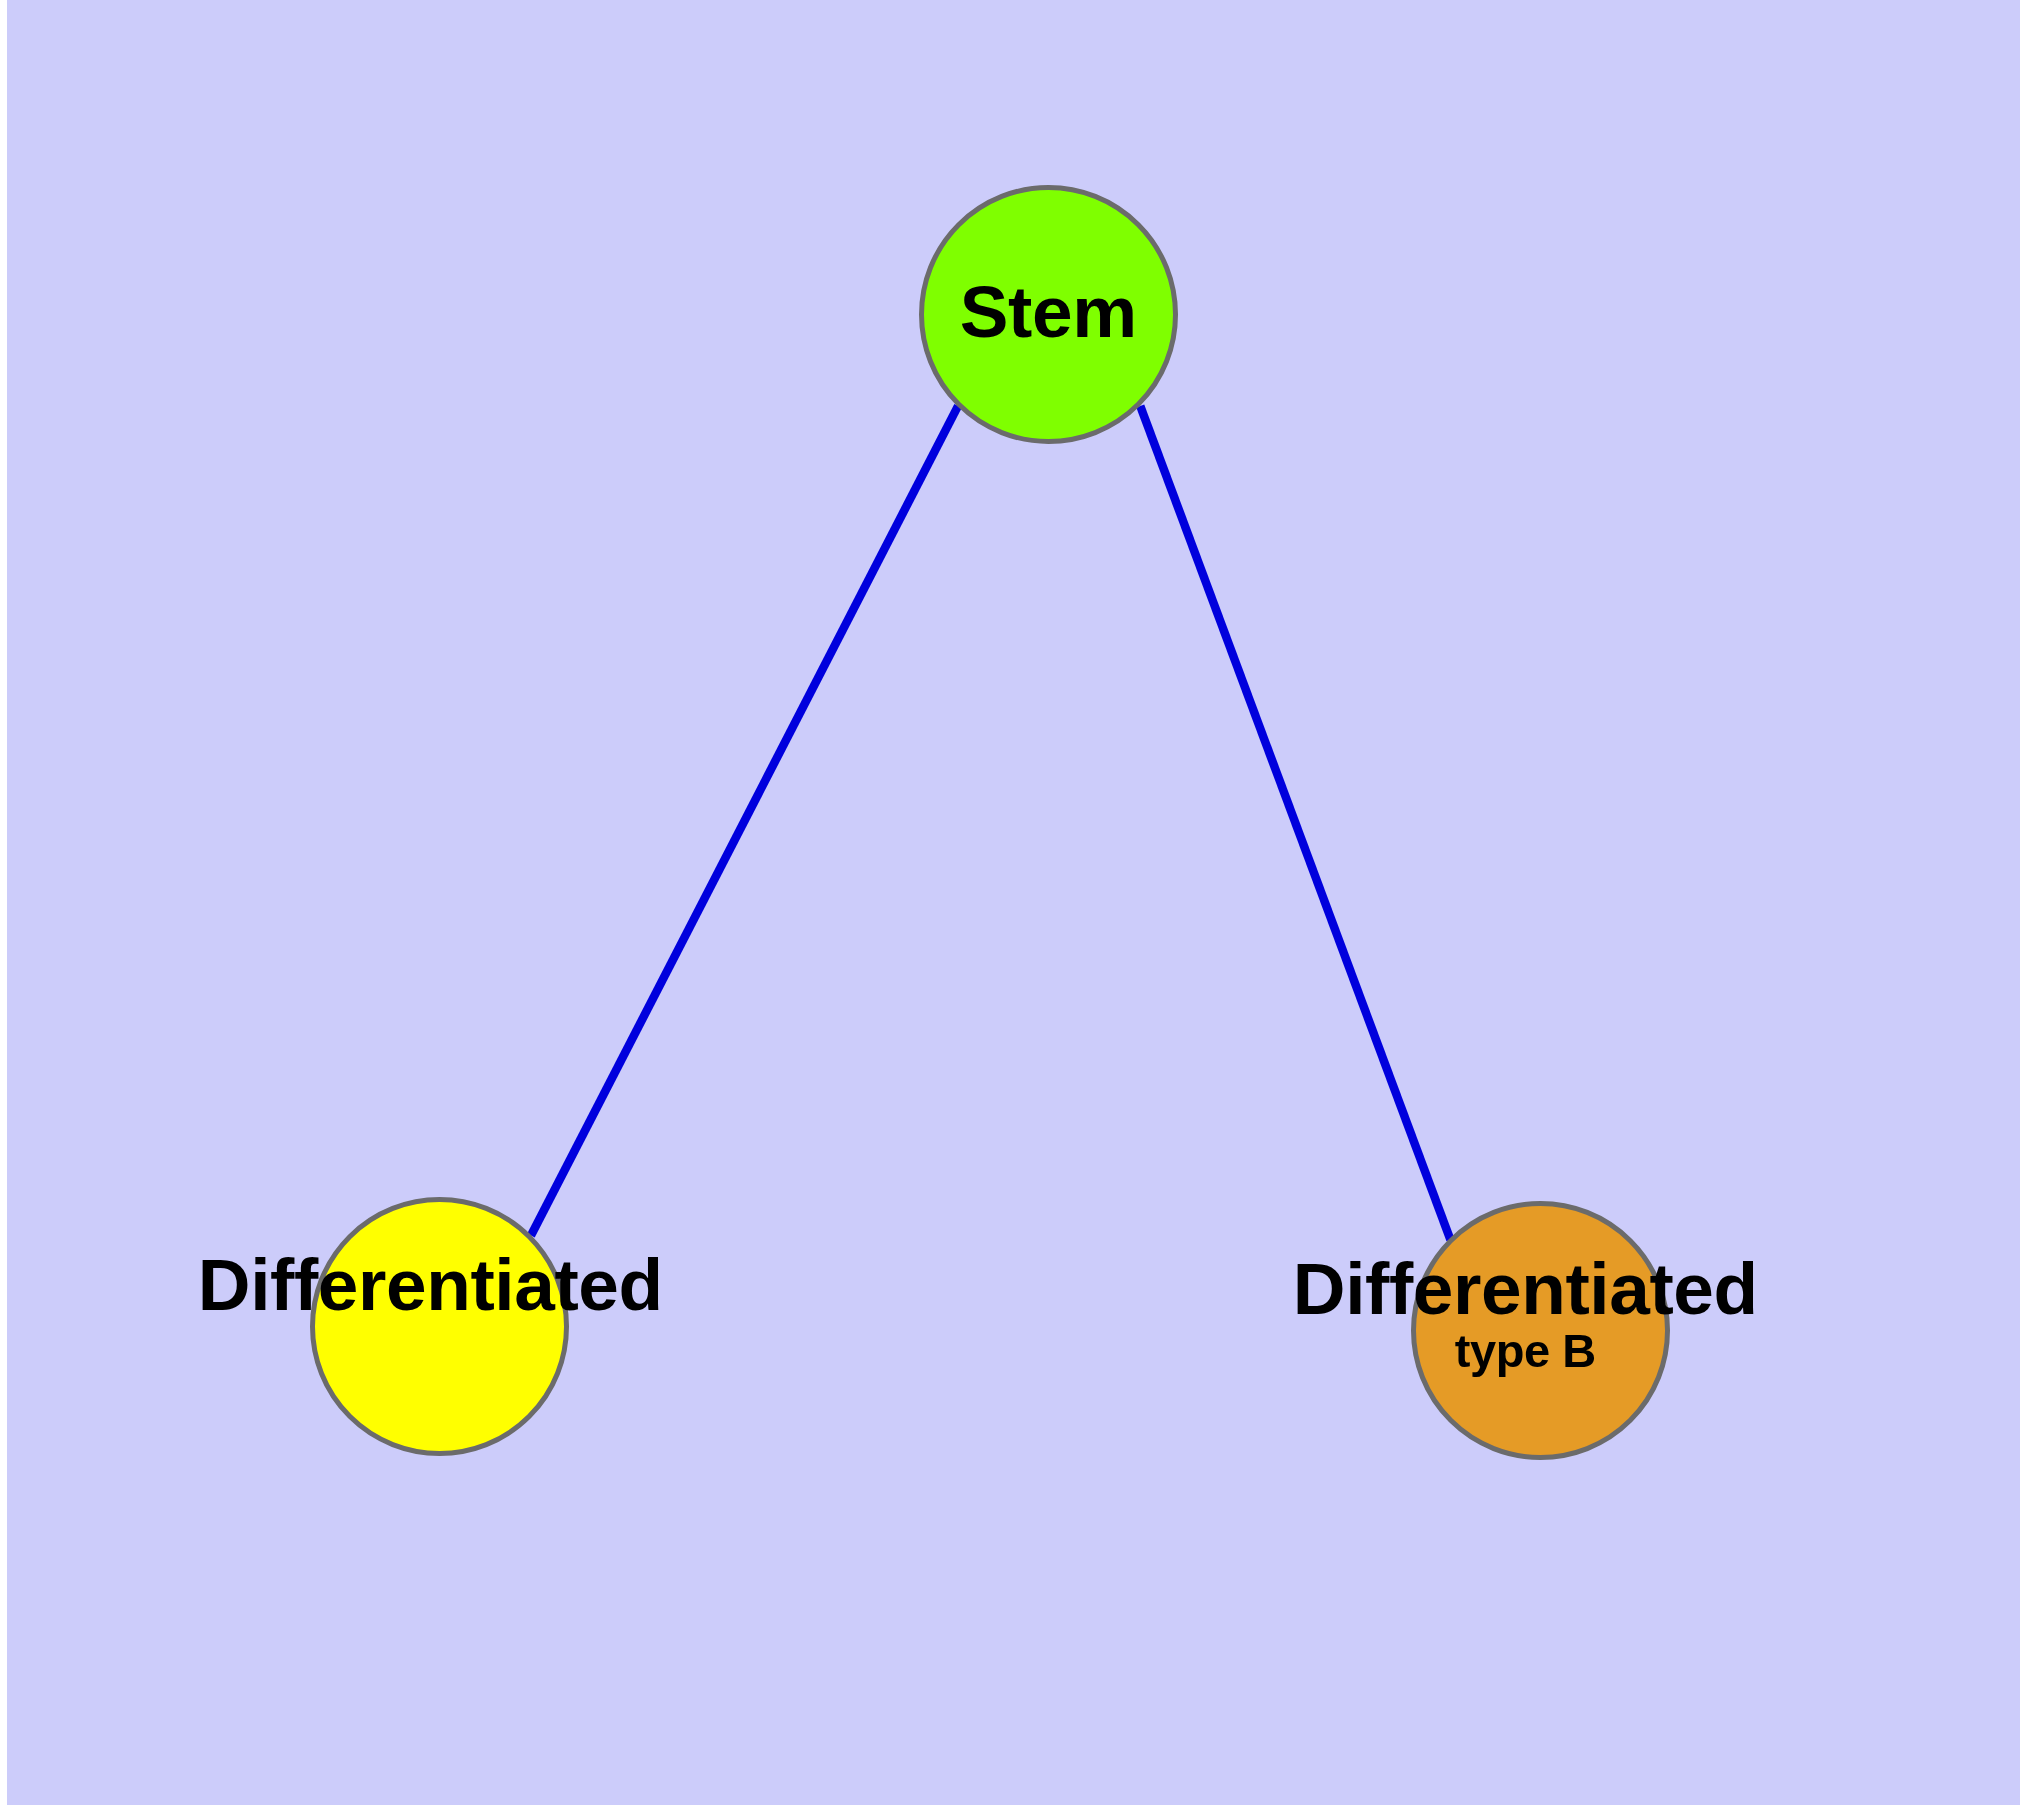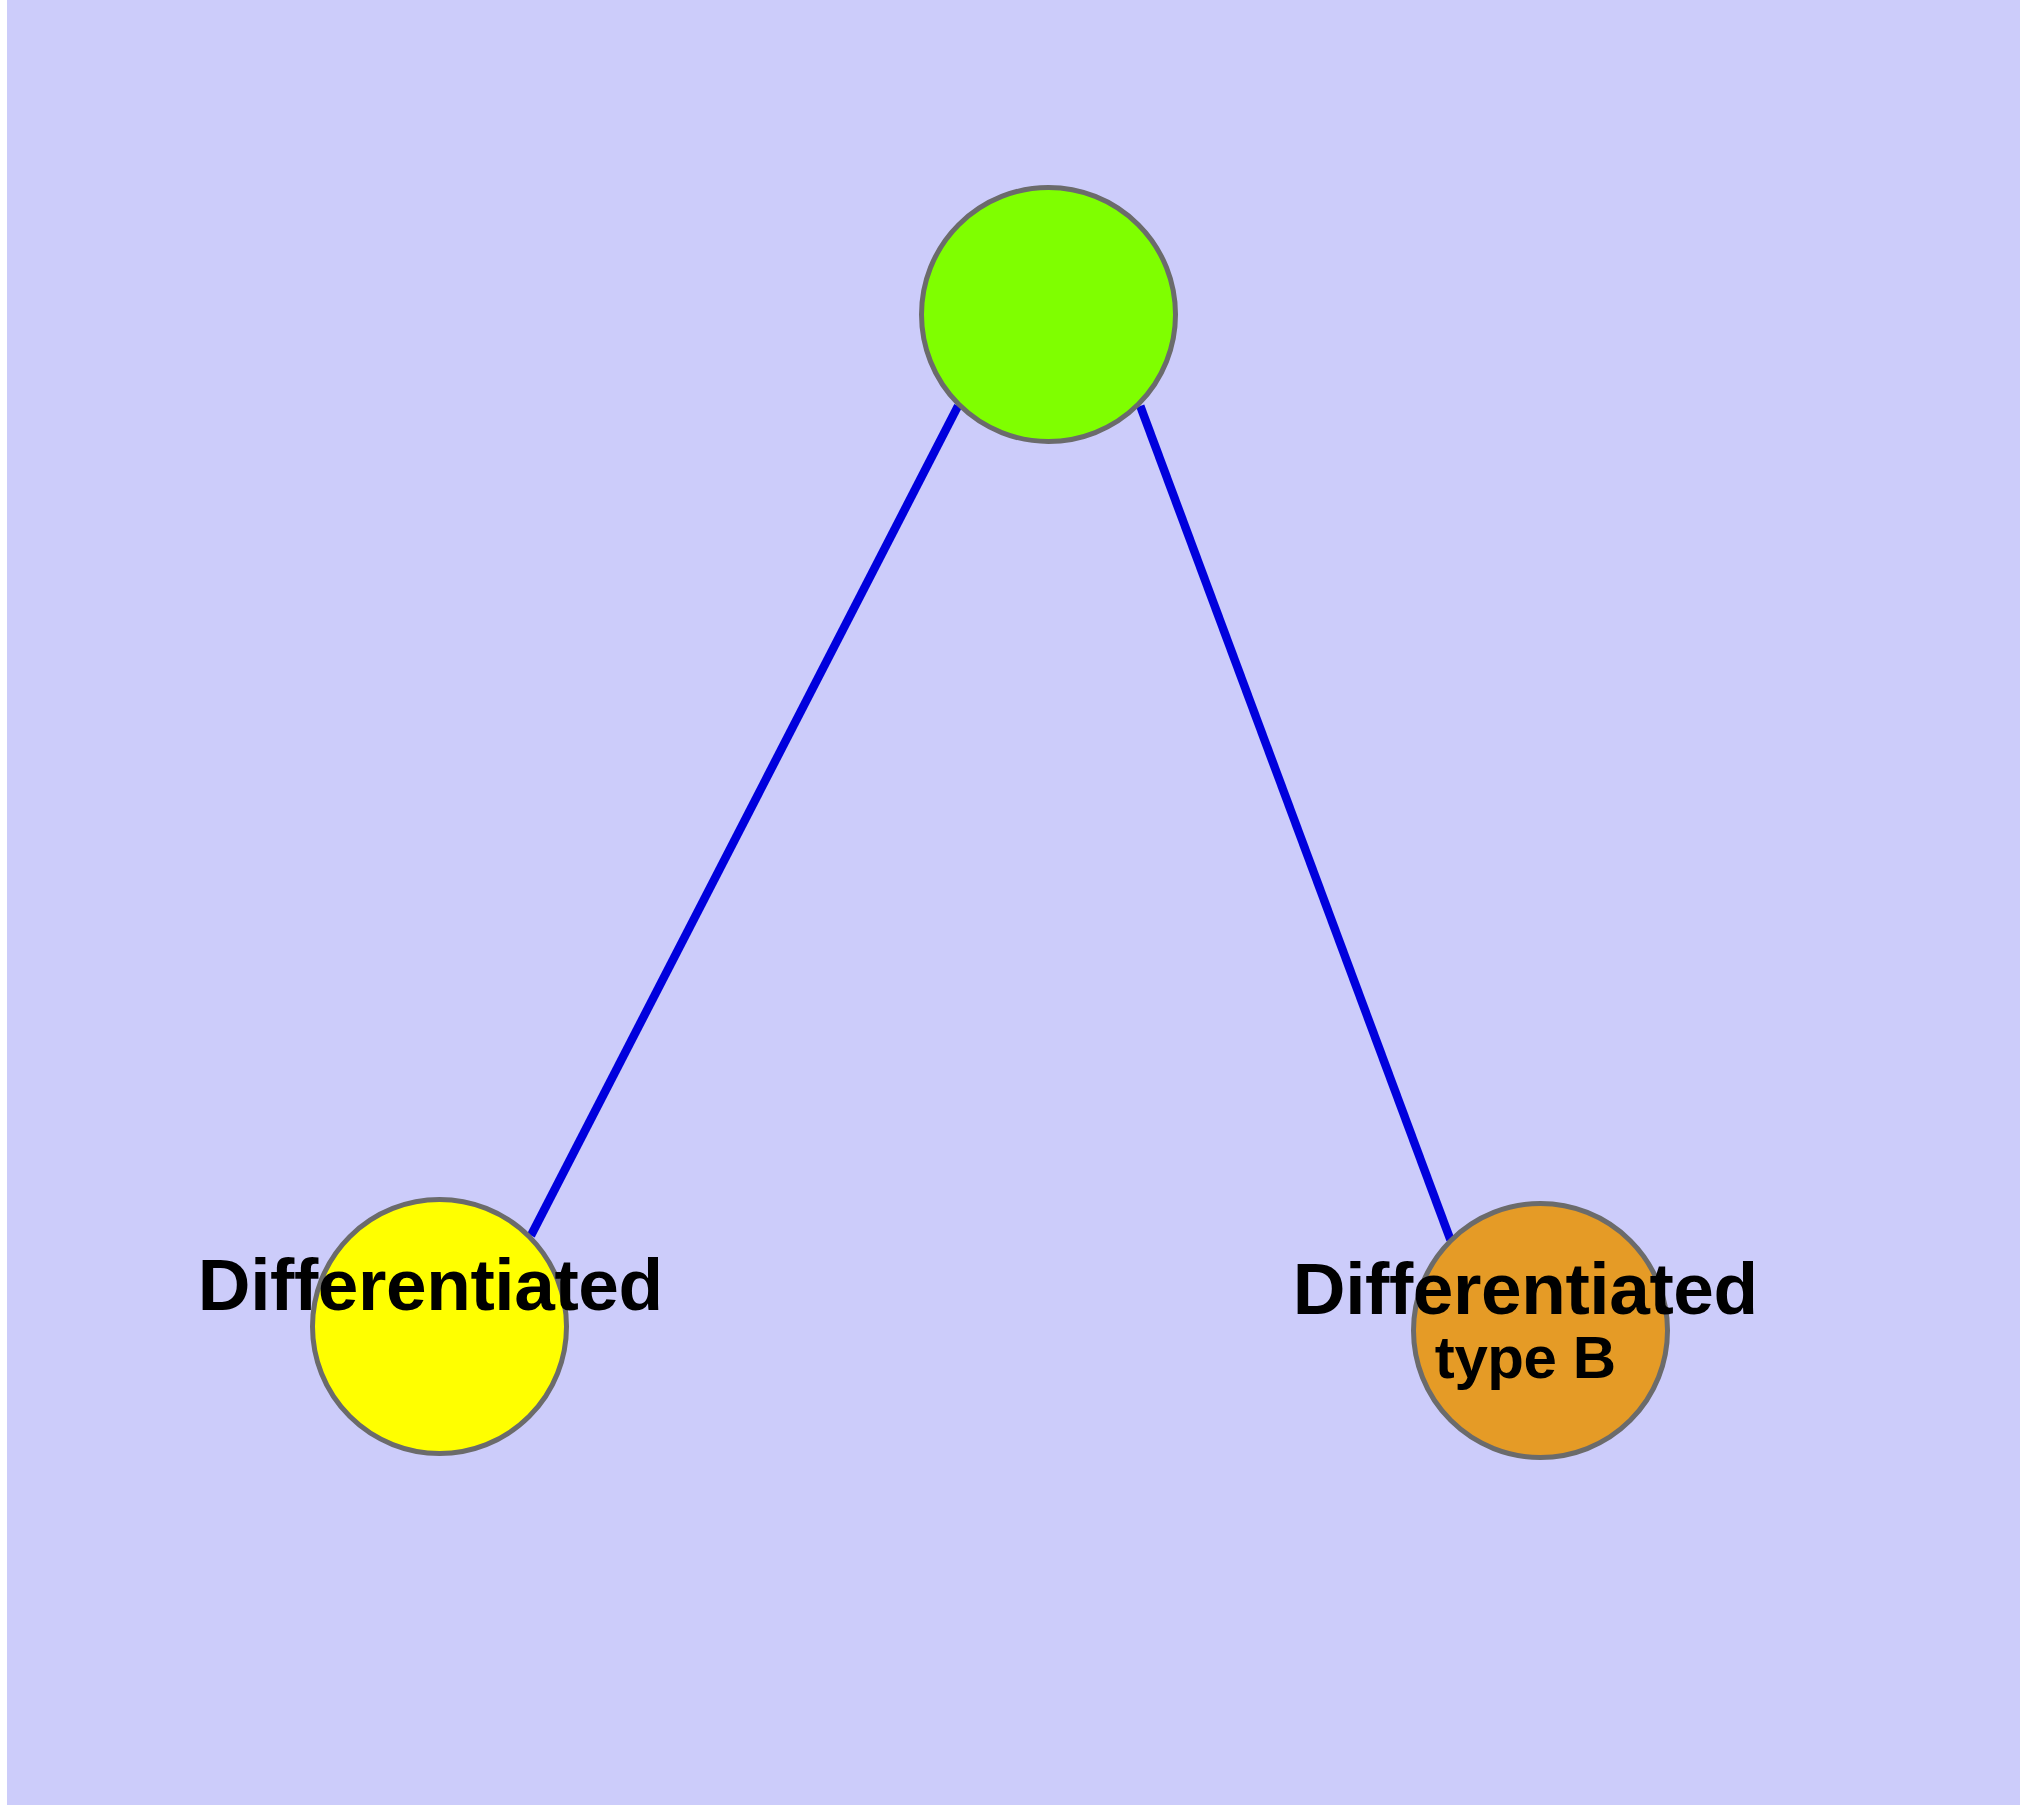--- a/index.html
+++ b/index.html
@@ -74,21 +74,22 @@
 
     <div class="graph-node" id="node-stem" style="left:912px; top:185px; width:259px; height:259px;
                 background:#7fff00; border:5.1px solid #6b6b6b;"></div>
 
     <div class="graph-node" id="node-diff-a" style="left:303px; top:1197px; width:259px; height:259px;
                 background:#ffff00; border:5.1px solid #6b6b6b;"></div>
 
     <div class="graph-node" id="node-diff-b" style="left:1404px; top:1201px; width:259px; height:259px;
                 background:#e59b26; border:5.1px solid #6b6b6b;"></div>
 
+    <div class="node-label" id="label-stem" style="left:787px; top:274px; width:509px; font-size:73px;">Stem</div>
 
     <div class="node-label" id="label-diff-a-line1" style="left:161px; top:1247px; width:525px; font-size:73px;">Differentiated</div>
 
     <div class="node-label" id="label-diff-b-line1" style="left:1256px; top:1251px; width:525px; font-size:73px;">Differentiated</div>
-    <div class="node-label" id="label-diff-b-line2" style="left:1256px; top:1327px; width:525px; font-size:60px;">type B</div>
+    <div class="node-label" id="label-diff-b-line2" style="left:1256px; top:1327px; width:525px; font-size:47px;">type B</div>
 
   </div>
 </div>
 
 
 </body></html>

